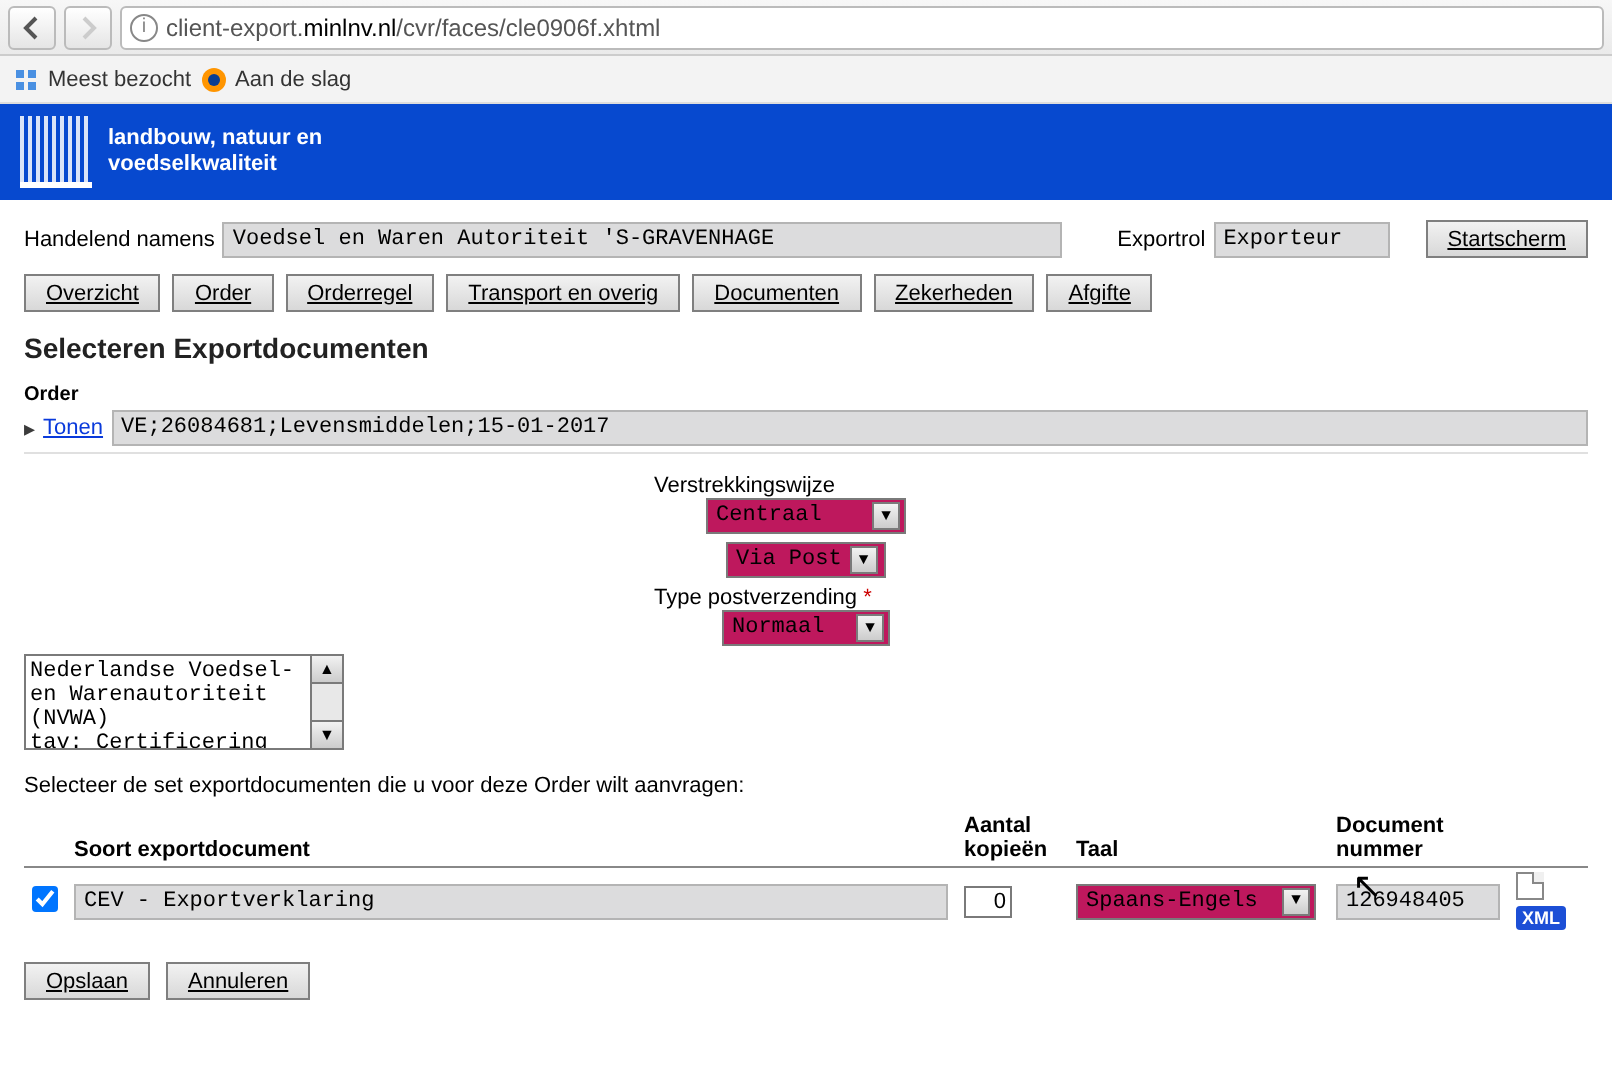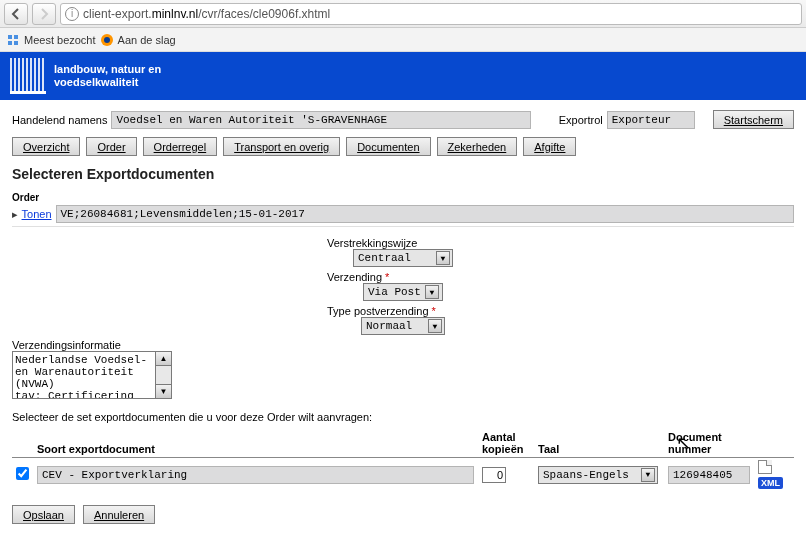--- a/index.html
+++ b/index.html
@@ -25,21 +25,21 @@
 .btn-like { border:1px solid #7f7f7f; background:linear-gradient(#f2f2f2,#d8d8d8); height:19px; padding:0 10px; font-size:11px; text-decoration:underline; display:inline-flex; align-items:center; cursor:pointer; }
 .tabs { display:flex; gap:6px; margin:8px 0 10px; }
 .page-title { font-size:14px; font-weight:bold; color:#222; margin:6px 0 10px; }
 .section-lbl { font-size:10px; font-weight:bold; margin-bottom:2px; }
 .order-row { display:flex; align-items:center; gap:4px; border-bottom:1px solid #e0e0e0; padding-bottom:3px; margin-bottom:10px; }
 .arrow { color:#3b3b3b; }
 .link { color:#0a3adb; text-decoration:underline; }
 .form-row { display:flex; align-items:center; margin:4px 0;flex-direction:column; }
 .form-lbl { width:152px; font-size:11px; }
 .star { color:#c00; }
-.dd { border:1px solid #7a7a7a; background:#e5e5e5; height:18px; font-size:11px; font-family:"Courier New",monospace; display:inline-flex; align-items:center; padding:0 2px 0 4px; gap:4px;text-align:right; }
+.dd { border:1px solid #7a7a7a; background:#be185d; height:18px; font-size:11px; font-family:"Courier New",monospace; display:inline-flex; align-items:center; padding:0 2px 0 4px; gap:4px;text-align:right; }
 .dd .caret { width:14px; height:14px; border:1px solid #7a7a7a; background:linear-gradient(#f2f2f2,#ccc); display:inline-flex; align-items:center; justify-content:center; font-size:8px; }
 .ta-wrap { display:flex; }
 .ta { width:144px; height:48px; border:1px solid #7a7a7a; font-size:11px; font-family:"Courier New",monospace; padding:2px 2px; resize:none; overflow:hidden; line-height:12px; }
 .sb { width:16px; border:1px solid #7a7a7a; border-left:none; display:flex; flex-direction:column; }
 .sb .sbtn { flex:0 0 14px; border-bottom:1px solid #7a7a7a; background:linear-gradient(#f2f2f2,#ccc); display:flex; align-items:center; justify-content:center; font-size:8px; }
 .sb .track { flex:1; background:#e8e8e8; }
 .sb .sbtn:last-child { border-bottom:none; border-top:1px solid #7a7a7a; }
 .sel-text { margin:12px 0 6px; }
 .doctable { width:100%; border-collapse:collapse; }
 .doctable th { text-align:left; font-weight:bold; font-size:11px; border-bottom:1px solid #888; padding:2px 4px; vertical-align:bottom; }
@@ -162,38 +162,36 @@
     <span class="form-lbl">Verstrekkingswijze</span>
     <div class="dd" style="width:100px">
       <span>Centraal</span>
         <span style="flex:1"></span>
         <span class="caret">▼</span>
     </div>
   </div>
 
 
   <div class="form-row">
-    <span class="form-lbl"><span>Verzending</span> <span class="star">*</span></span>
     <div class="dd" style="width:80px">
       <span>Via Post</span>
         <span class="caret">▼</span>
     </div>
   </div>
 
   <div class="form-row">
     <span class="form-lbl"><span>Type postverzending</span> <span class="star">*</span></span>
     <div class="dd" style="width:84px">
       <span>Normaal</span>
         <span style="flex:1"></span>
         <span class="caret">▼</span>
     </div>
   </div>
 
   <div class="form-row" style="align-items:flex-start">
-    <span class="form-lbl">Verzendingsinformatie</span>
     <div class="ta-wrap">
       <textarea class="ta" readonly="" style="">Nederlandse Voedsel-
 en Warenautoriteit
 (NVWA)
 tav: Certificering op</textarea>
       <div class="sb">
         <div class="sbtn">▲</div>
         <div class="track"></div>
         <div class="sbtn">▼</div>
       </div>

